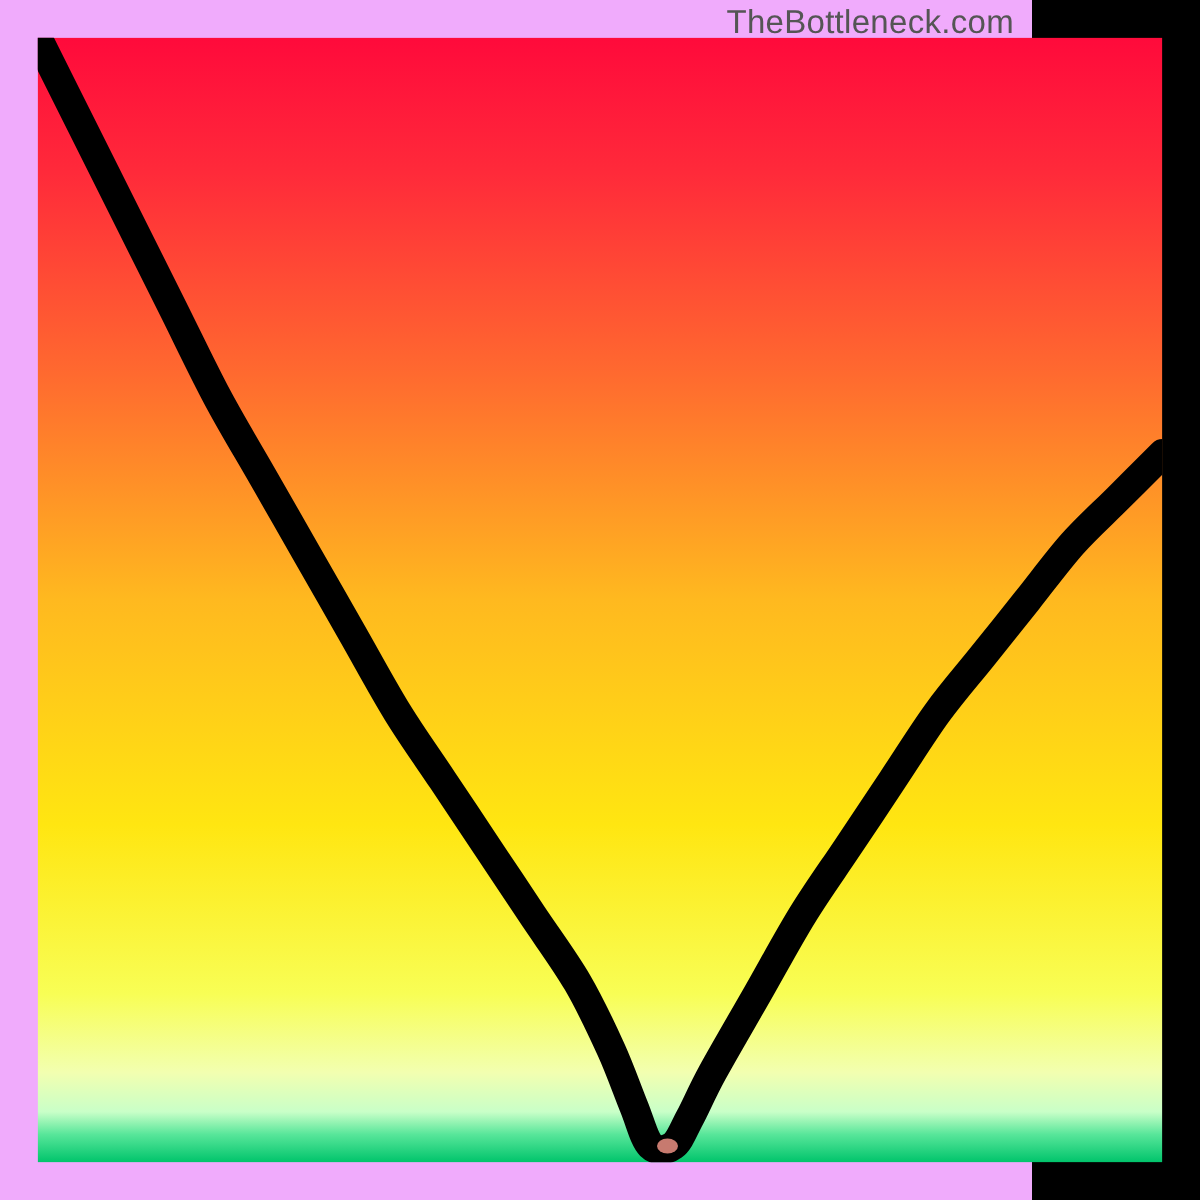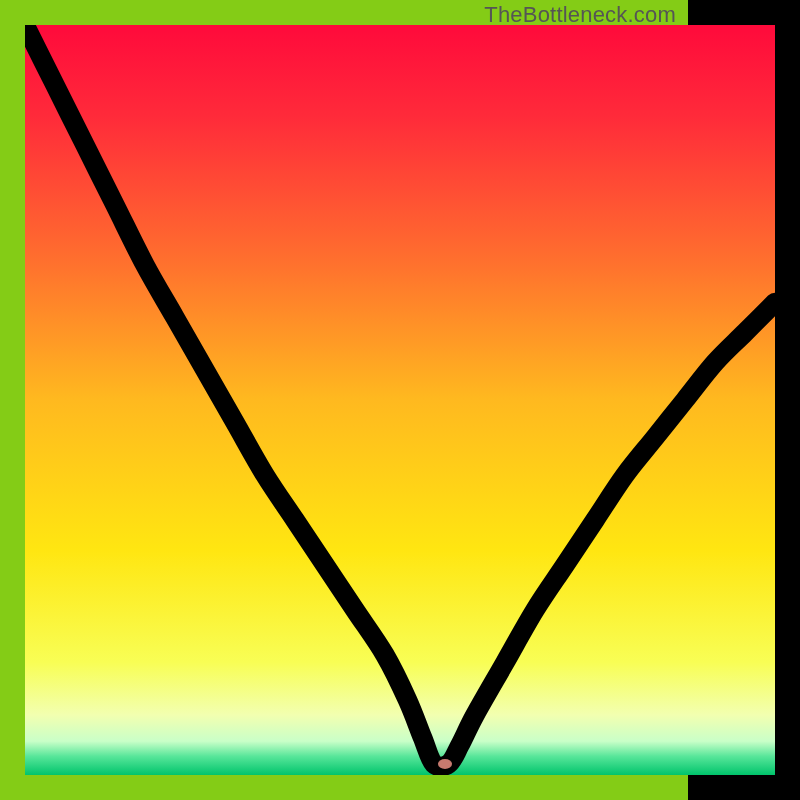--- a/index.html
+++ b/index.html
@@ -8,21 +8,21 @@
     width: 800px;
     height: 800px;
     background: #000;
     font-family: Arial, Helvetica, sans-serif;
     overflow: hidden;
   }
   .frame {
     position: relative;
     width: 688px;
     height: 800px;
-    background: #84cc16;
+    background: #f0abfc;
   }
   .watermark {
     position: absolute;
     top: 2px;
     right: 12px;
     color: #555;
     font-size: 22px;
     font-weight: 500;
     letter-spacing: 0.2px;
     z-index: 10;

